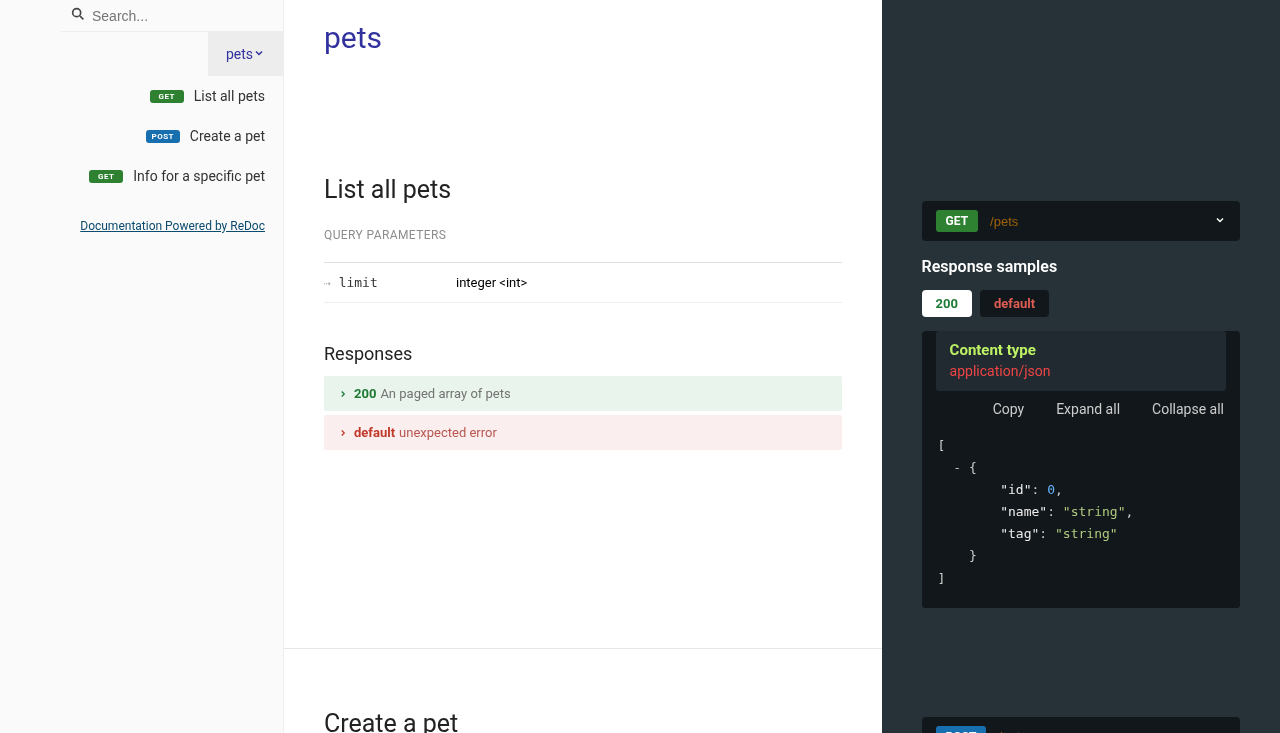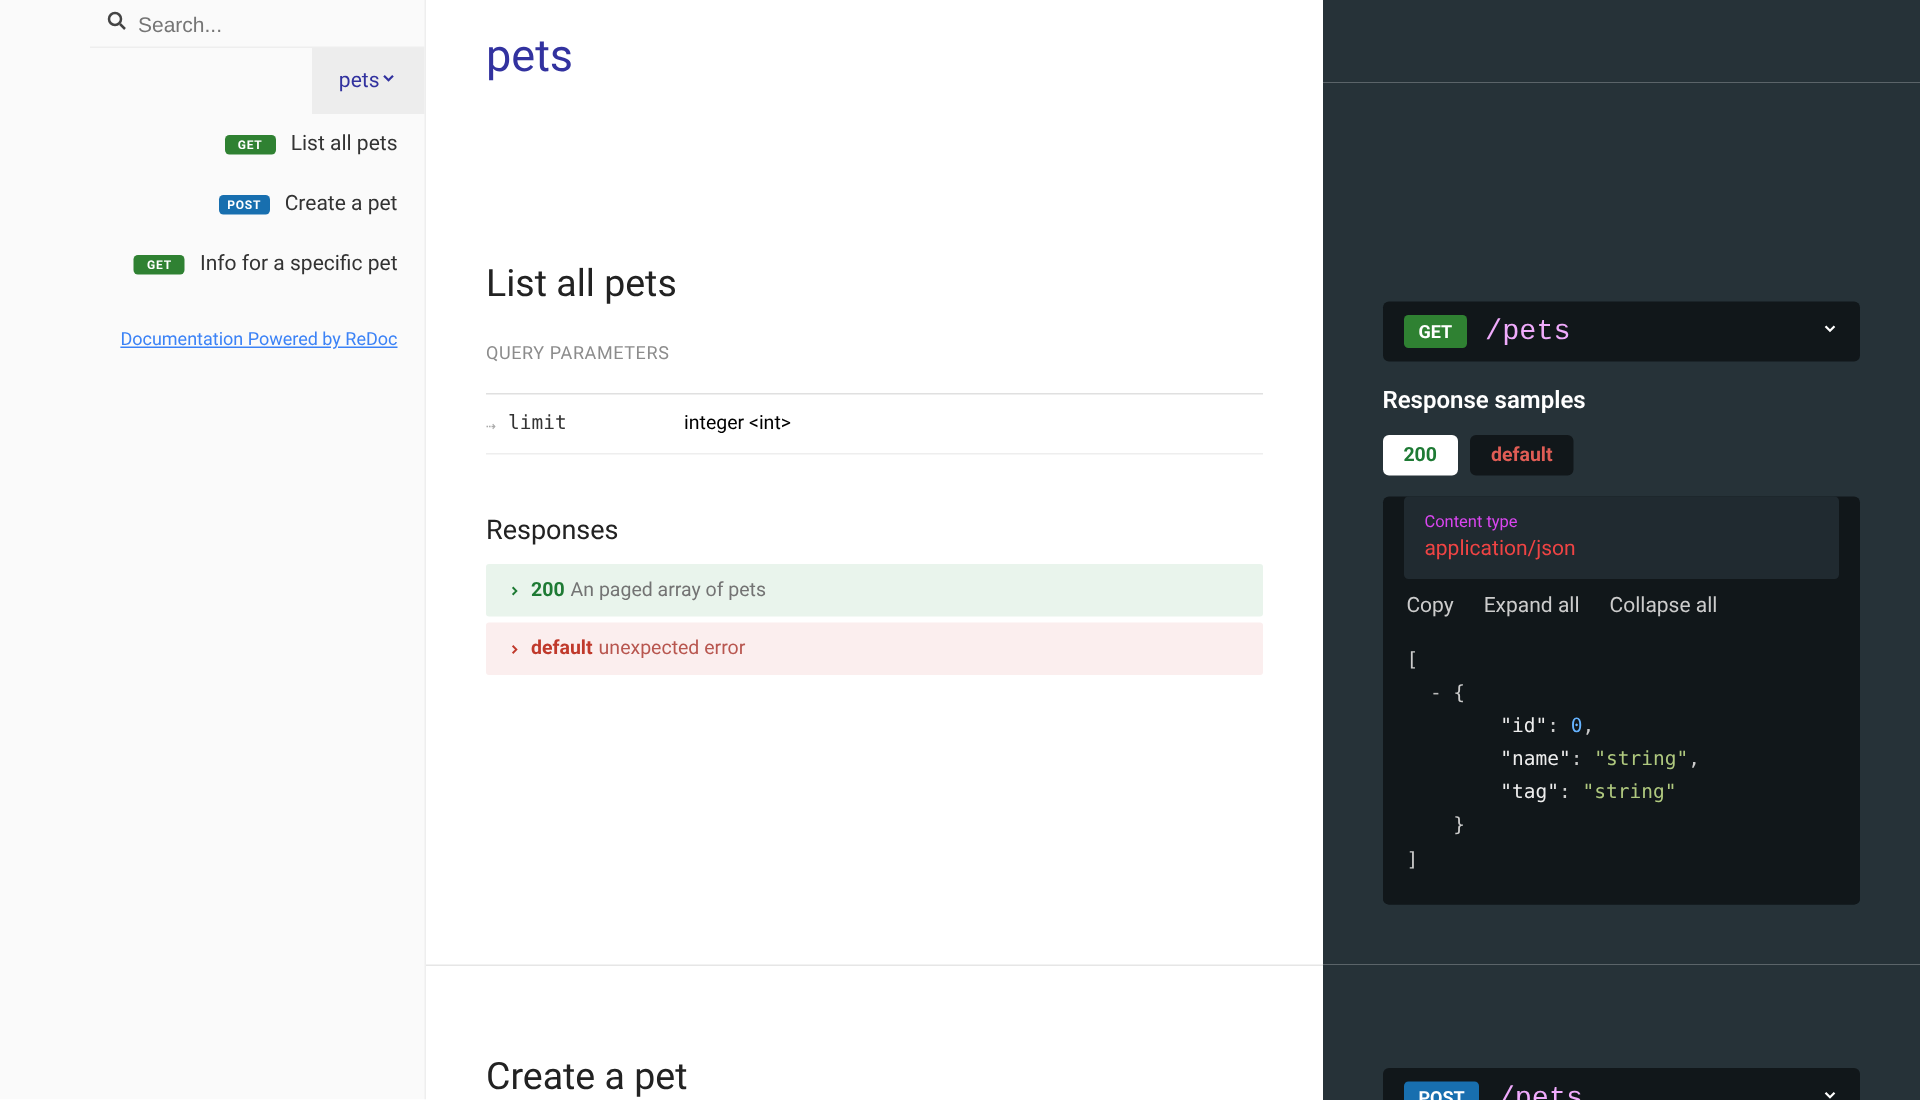--- a/index.html
+++ b/index.html
@@ -73,21 +73,21 @@
   }
   .badge-get { background: #2f8132; }
   .badge-post { background: #186faf; }
   .nav-divider {
     border: none;
     border-top: 1px solid #e0e0e0;
     margin: 8px 18px;
   }
   .powered {
     font-size: 12px;
-    color: #3b82f6;
+    color: #0c4a6e;
     margin: 6px 18px;
     text-decoration: underline;
   }
   
   .main {
     flex: 1;
     display: flex;
     overflow-y: auto;
   }
   .sections { width: 100%; }
@@ -189,23 +189,23 @@
     font-size: 12px;
     font-weight: 700;
     color: #fff;
     padding: 4px 10px;
     border-radius: 3px;
     margin-right: 12px;
   }
   .chip-get { background: #2f8132; }
   .chip-post { background: #186faf; }
   .endpoint-path {
-    font-family: Liberation Mono, monospace;
-    font-size: 19px;
-    color: #f0abfc;
+    font-family: Liberation Sans, sans-serif;
+    font-size: 13px;
+    color: #a16207;
   }
   .samples-h {
     font-size: 16px;
     font-weight: 600;
     margin-top: 16px;
     color: #fff;
   }
   .tabs-row { display: flex; gap: 8px; margin-top: 14px; }
   .tab {
     border-radius: 4px;
@@ -215,32 +215,33 @@
     cursor: pointer;
   }
   .tab-active { background: #fff; color: #1e7a34; }
   .tab-inactive { background: #11171a; color: #e05d55; }
   .ct-box {
     background: #202a30;
     border-radius: 3px;
     padding: 10px 14px 12px;
     margin-top: 16px;
   }
-  .ct-label { font-size: 11px; font-weight: 400; color: #d946ef; }
+  .ct-label { font-size: 15px; font-weight: 700; color: #bef264; }
   .ct-value { font-size: 14px; color: #ef4444; margin-top: 4px; }
   .code-box {
     background: #11171a;
     border-radius: 0 0 4px 4px;
     margin-top: 0;
     padding: 14px 16px 18px;
   }
   .sample-container { background: #11171a; border-radius: 4px; margin-top: 10px; padding-top: 0; }
   .code-actions {
     display: flex;
-    gap: 20px;
+    justify-content: flex-end;
+    gap: 32px;
     font-size: 14px;
     color: #ccc;
     padding: 10px 16px 4px;
   }
   .code-actions span { cursor: pointer; }
   pre.json {
     font-family: ui-monospace, Menlo, monospace;
     font-size: 13px;
     line-height: 1.7;
     color: #ccc;

